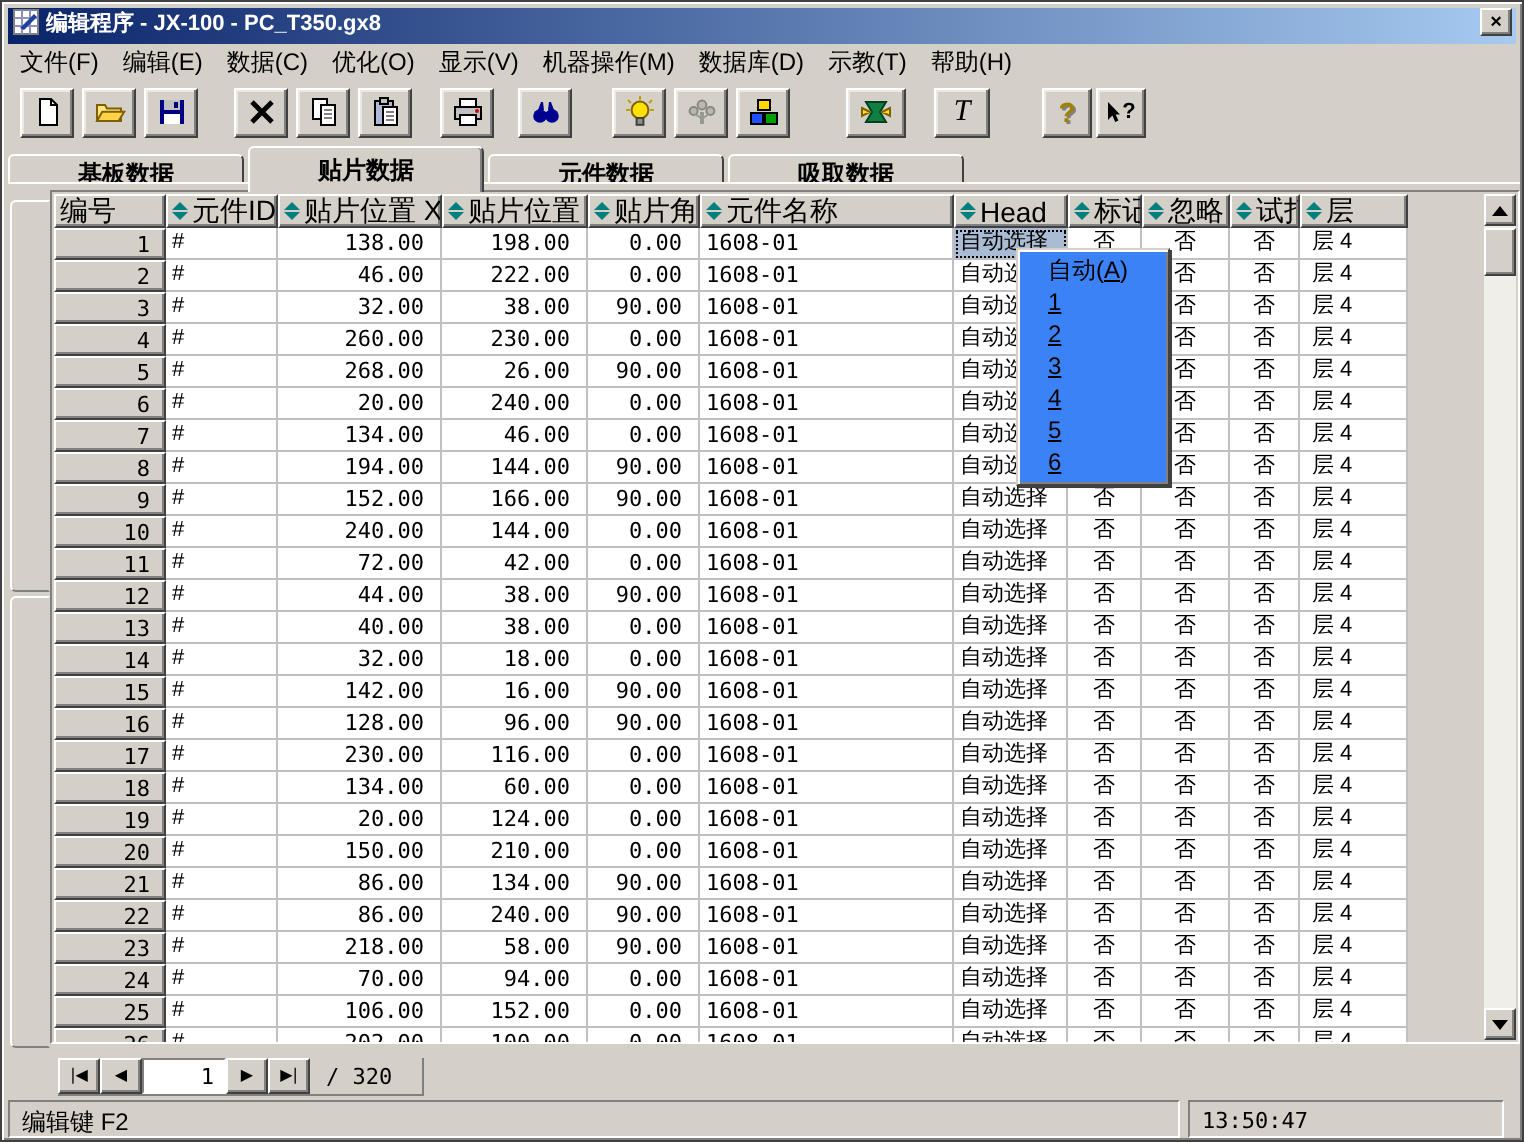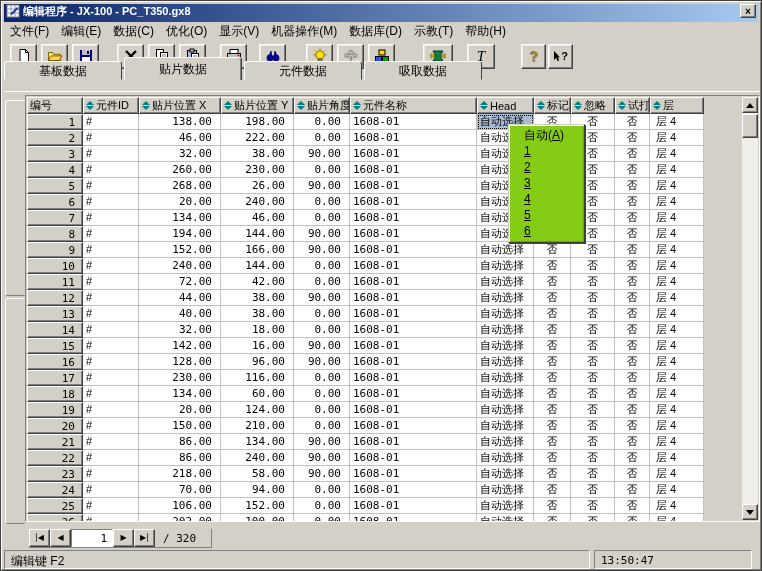--- a/index.html
+++ b/index.html
@@ -28,21 +28,21 @@
           border-color:#fff #404040 #404040 #fff; box-shadow:inset -1px -1px #808080, inset 1px 1px #ece9e2;
           display:flex; align-items:center; justify-content:center; margin-left:4px; }
   .tbtn svg { display:block; }
   .g1{margin-left:6px;} .g2{margin-left:18px;} .g3{margin-left:14px;} .g4{margin-left:12px;}
   .g5{margin-left:20px;} .g6{margin-left:28px;} .g7{margin-left:14px;} .g8{margin-left:26px;}
   .tlabel { font-family:"Liberation Serif","DejaVu Serif",serif; font-size:15px; font-style:italic; }
   .qlabel { font-weight:bold; font-size:14px; color:#a08000; text-shadow:1px 1px 0 #808080; }
   .q2label{ font-weight:bold; font-size:11px; color:#000; }
 
   
-  .tabrow { position:absolute; left:3px; top:56px; right:3px; height:23px; }
+  .tabrow { position:absolute; left:3px; top:72px; right:3px; height:23px;font-weight:bold; }
   .tab { position:relative; display:inline-block; width:118px; height:19px; margin-top:3px; margin-right:2px;
          background:#d4d0c8; text-align:center; font-size:12px; line-height:18px;
          border:1px solid; border-color:#fff #404040 transparent #fff; border-radius:3px 3px 0 0;
          vertical-align:bottom; overflow:hidden; white-space:nowrap;}
   .tab.active { height:23px; margin-top:0; line-height:22px; z-index:5; border-bottom:none;
                 box-shadow:inset -1px 0 #808080; }
 
   
   .panel { position:absolute; left:3px; top:90px; width:756px; height:457px; background:#d4d0c8;
            border-top:1px solid #fff; }
@@ -55,21 +55,21 @@
   .stab span { writing-mode:vertical-rl; transform:rotate(180deg); font-size:11px; letter-spacing:3px; white-space:nowrap; }
   .stab:nth-child(1){ top:2px; height:196px; }
   .stab:nth-child(2){ top:200px; height:226px; }
 
   
   .gridpanel { position:absolute; left:21px; top:3px; width:735px; height:427px; background:#d4d0c8;
                border:1px solid; border-color:#808080 #fff #fff #808080; overflow:hidden; }
   .ghead { position:absolute; left:1px; top:1px; height:17px; width:700px; display:flex; }
   .hcell { height:17px; background:#d4d0c8; display:flex; align-items:center; padding-left:2px;
            border-top:1px solid #fff; border-left:1px solid #fff; border-right:1px solid #404040; border-bottom:1px solid #404040;
-           box-shadow:inset -1px -1px #808080; overflow:hidden; white-space:nowrap; font-size:11px; }
+           box-shadow:inset -1px -1px #808080; overflow:hidden; white-space:nowrap; font-size:14px; }
   .sorticon { width:9px; margin-right:1px; flex:0 0 auto; }
   .sorticon i { display:block; width:0; height:0; border-left:4px solid transparent; border-right:4px solid transparent; }
   .sorticon .up { border-bottom:4px solid #007f7f; margin-bottom:1px; }
   .sorticon .dn { border-top:4px solid #007f7f; }
   .gbody { position:absolute; left:1px; top:18px; width:700px; height:408px; overflow:hidden; }
   .grow { display:flex; height:16px; }
   .cell { height:16px; background:#fff; border-right:1px solid #c0c0c0; border-bottom:1px solid #c0c0c0;
           font-size:11px; line-height:15px; overflow:hidden; white-space:nowrap; }
   .num { font-family:"DejaVu Sans Mono","Liberation Mono",monospace; text-align:right; padding-right:8px; }
   .cell-rownum { background:#d4d0c8; border:1px solid; border-color:#fff #404040 #404040 #fff;
@@ -85,21 +85,21 @@
   .sbtn { position:absolute; left:0; width:16px; height:16px; background:#d4d0c8; border:1px solid;
           border-color:#fff #404040 #404040 #fff; box-shadow:inset -1px -1px #808080;
           display:flex; align-items:center; justify-content:center; }
   .sb-up{ top:0; } .sb-dn{ bottom:0; }
   .tri-u { width:0;height:0;border-left:4px solid transparent;border-right:4px solid transparent;border-bottom:5px solid #000; }
   .tri-d { width:0;height:0;border-left:4px solid transparent;border-right:4px solid transparent;border-top:5px solid #000; }
   .thumb { position:absolute; left:0; top:17px; width:16px; height:24px; background:#d4d0c8; border:1px solid;
            border-color:#fff #404040 #404040 #fff; box-shadow:inset -1px -1px #808080; }
 
   
-  .ddown { position:absolute; left:504px; top:32px; width:77px; background:#84cc16; z-index:20;
+  .ddown { position:absolute; left:504px; top:32px; width:77px; background:#3b82f6; z-index:20;
            border:1px solid; border-color:#d4d0c8 #404040 #404040 #d4d0c8;
            box-shadow:inset 1px 1px 0 #fff, inset -1px -1px 0 #808080, 1px 1px 0 #404040; padding:2px 0 3px; }
   .dditem { height:16px; line-height:16px; padding-left:15px; font-size:12px; white-space:nowrap; }
 
   
   .nav { position:absolute; left:25px; top:437px; height:19px; display:flex; align-items:stretch;
          border-right:1px solid #808080; border-bottom:1px solid #808080; }
   .nbtn { width:21px; background:#d4d0c8; border:1px solid; border-color:#fff #404040 #404040 #fff;
           box-shadow:inset -1px -1px #808080; font-size:8px; text-align:center; line-height:16px;
           font-family:"DejaVu Sans","Liberation Sans",sans-serif; }

